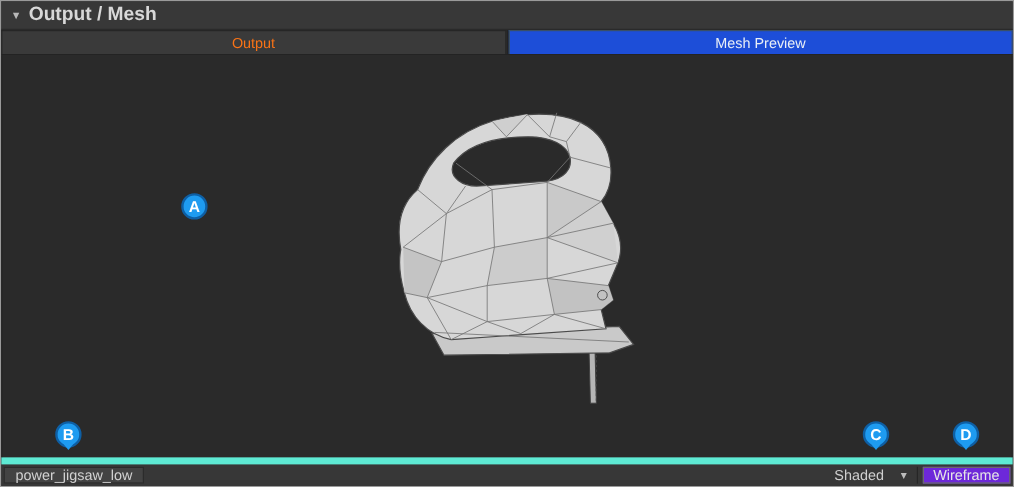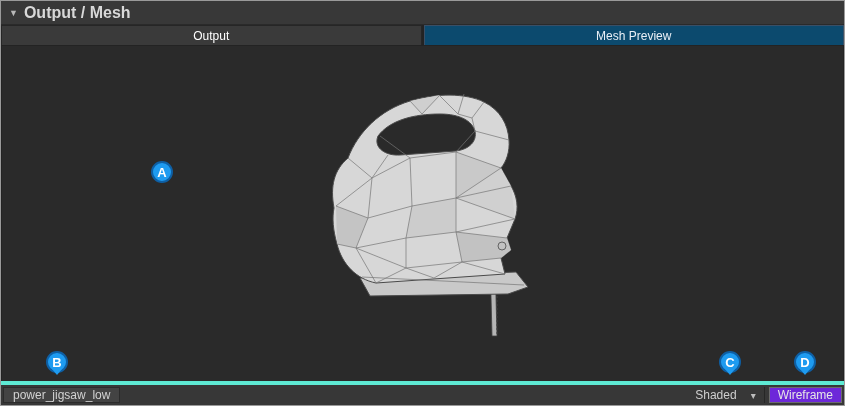--- a/index.html
+++ b/index.html
@@ -33,46 +33,46 @@
   .tabs {
     flex: 0 0 21px; height: 21px;
     display: flex; gap: 2px;
     background: #232323;
     border-bottom: 1px solid #232323;
   }
   .tab {
     flex: 1 1 50%;
     display: flex; align-items: center; justify-content: center;
     font-size: 12px;
-    background: #3a3a3a; color: #ffffff;
+    background: #3a3a3a; color: #f97316;
     border: 1px solid #262626; border-bottom: none;
     cursor: pointer;
   }
   .tab.selected {
-    background: #0c4a6e; color: #e9eff6;
+    background: #1d4ed8; color: #e9eff6;
     border-color: #3a4f66;
   }
 
   
   .preview {
     position: relative;
     flex: 1 1 auto;
     background: #2a2a2a;
     overflow: hidden;
     border-left: 1px solid #232323;
     border-right: 1px solid #232323;
   }
   .mesh-svg { position: absolute; left: 312px; top: 40px; }
 
   
   .statusbar {
     flex: 0 0 24px; height: 24px;
     display: flex; align-items: stretch;
     background: #373737;
-    border-top: 4px solid #5eead4;
+    border-top: 6px solid #5eead4;
     font-size: 12px;
   }
   .meshname {
     margin: 2px 0 2px 2px;
     padding: 0 9px;
     display: flex; align-items: center;
     background: #434343;
     border: 1px solid #2b2b2b;
     color: #d2d2d2;
     white-space: nowrap;

